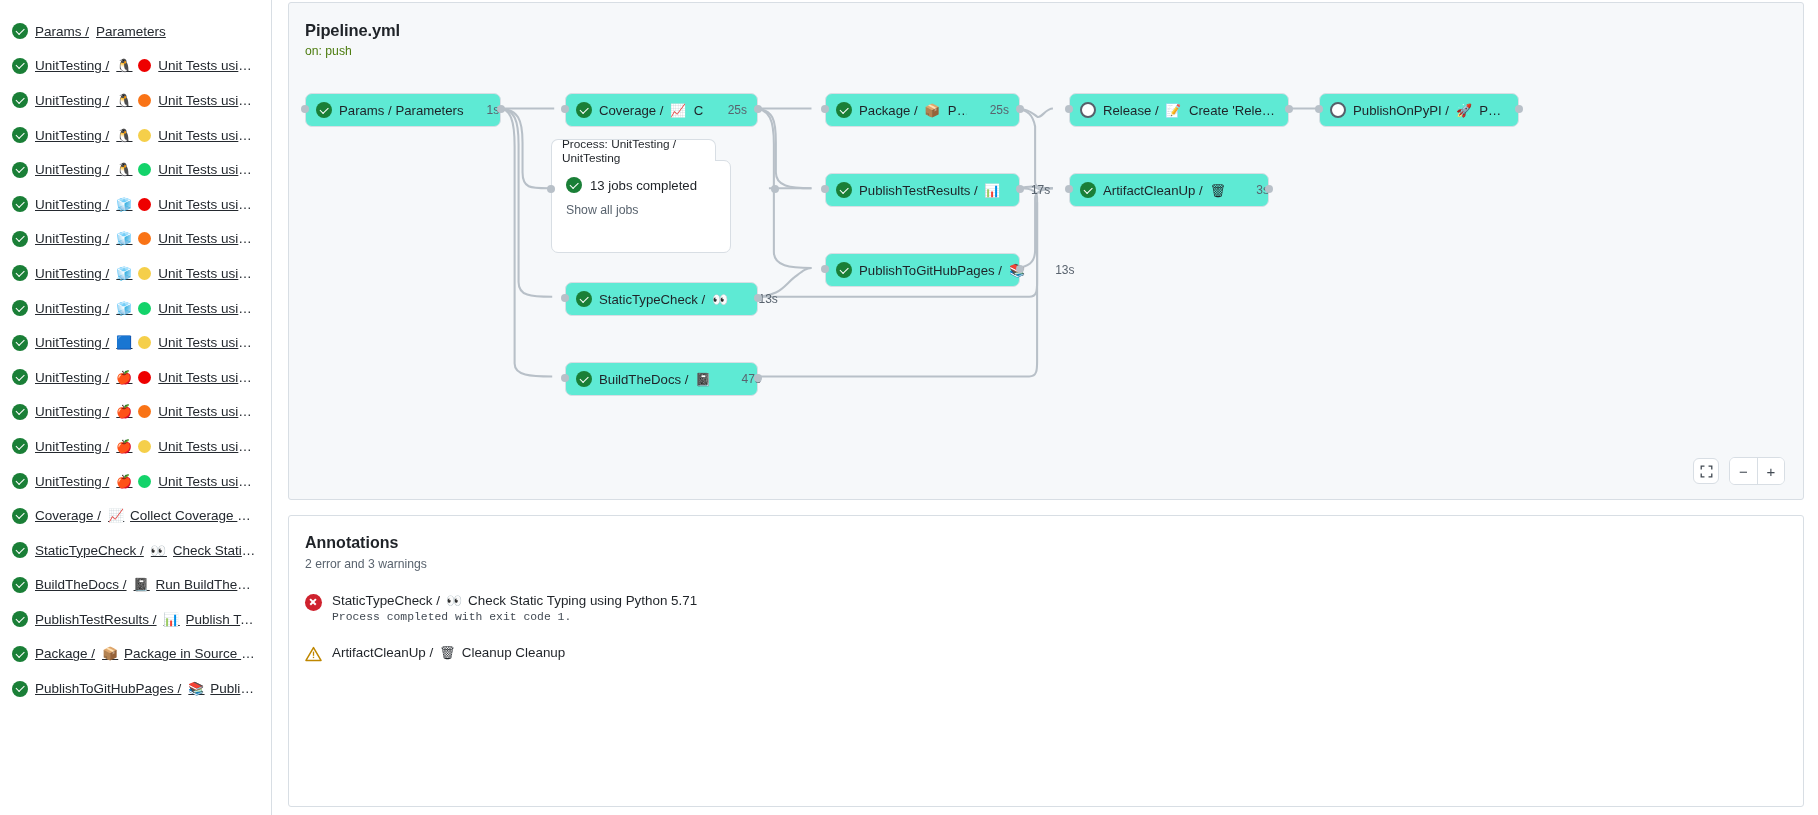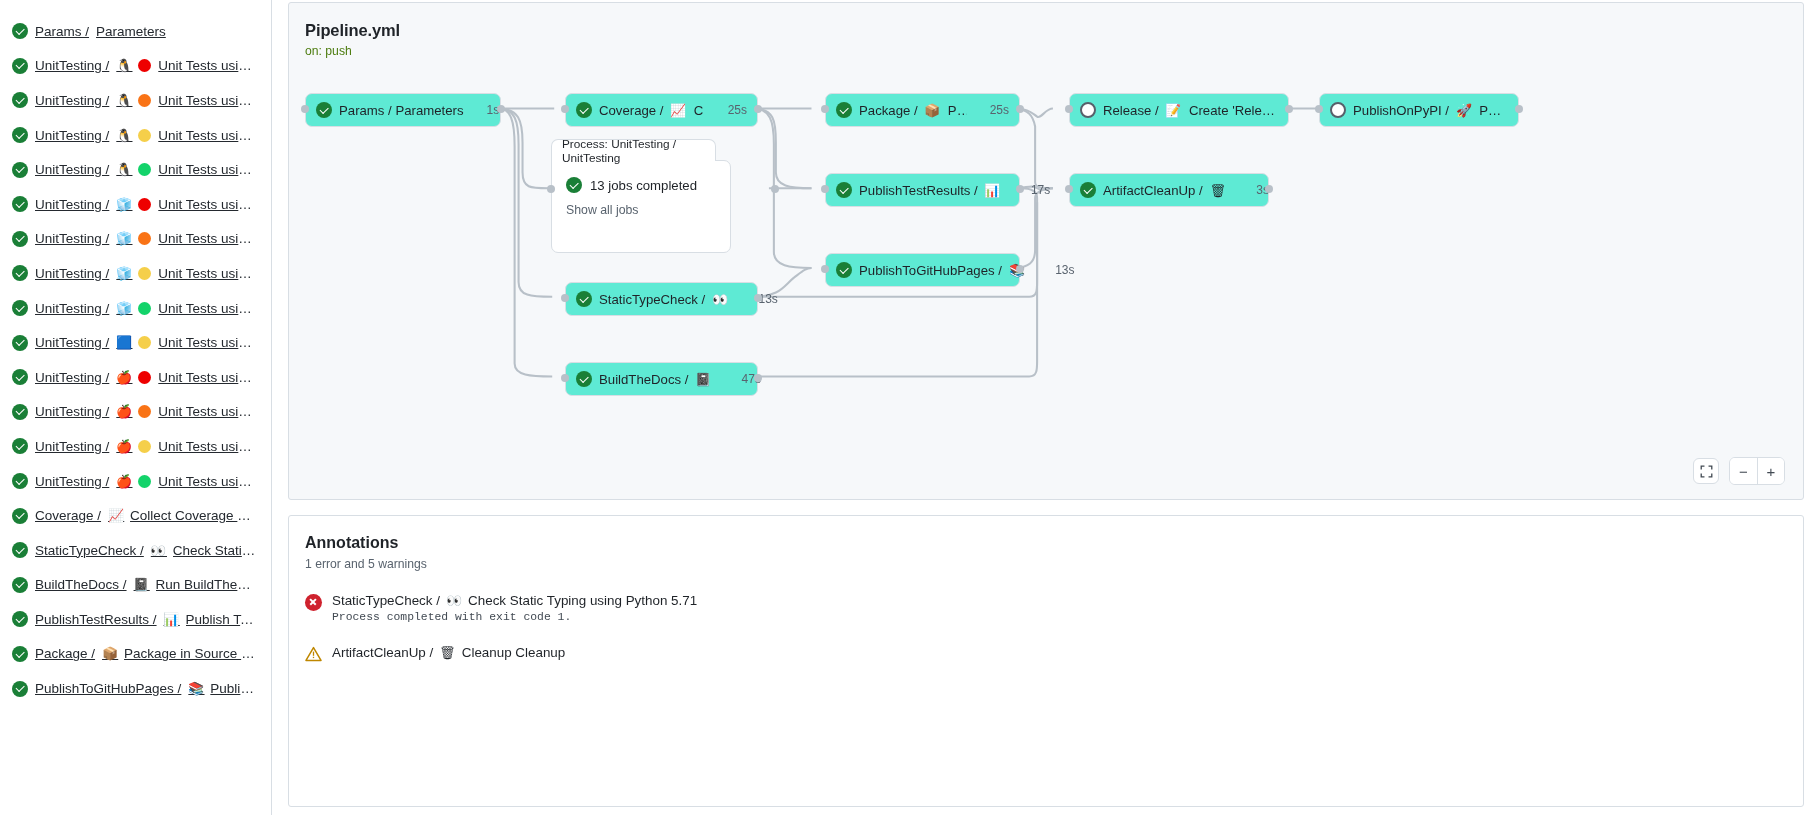--- a/index.html
+++ b/index.html
@@ -600,21 +600,21 @@
         </div>
         <div class="zgroup">
           <button class="zb">−</button>
           <button class="zb">+</button>
         </div>
       </div>
     </div>
 
     <div class="ann-card">
       <div class="ann-title">Annotations</div>
-      <div class="ann-sub">1 error and 5 warnings</div>
+      <div class="ann-sub">2 error and 3 warnings</div>
       <div id="ann-list">
           <div class="ann-row">
             <div class="ann-ico"><span class="st st-error" style="width: 17px; height: 17px;"></span></div>
             <div>
               <div class="ann-head">
                 <span>StaticTypeCheck / </span>
                 <span class="emo">👀</span>
                 <span>Check Static Typing using Python 5.71</span>
               </div>
               <div class="ann-msg">Process completed with exit code 1.</div>

